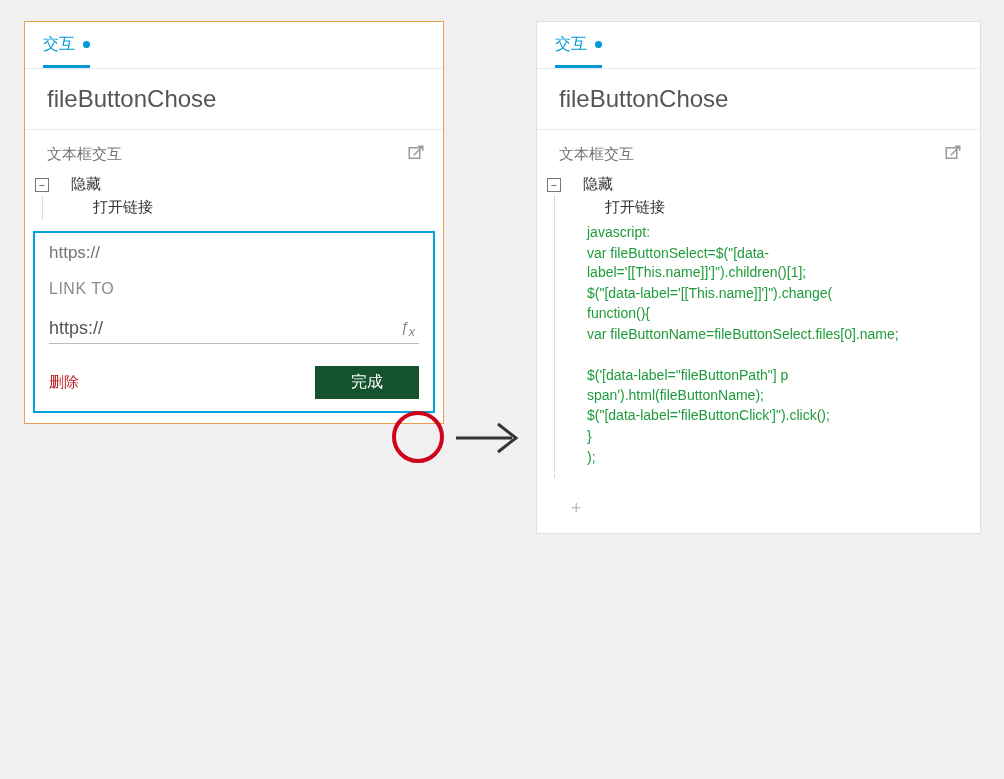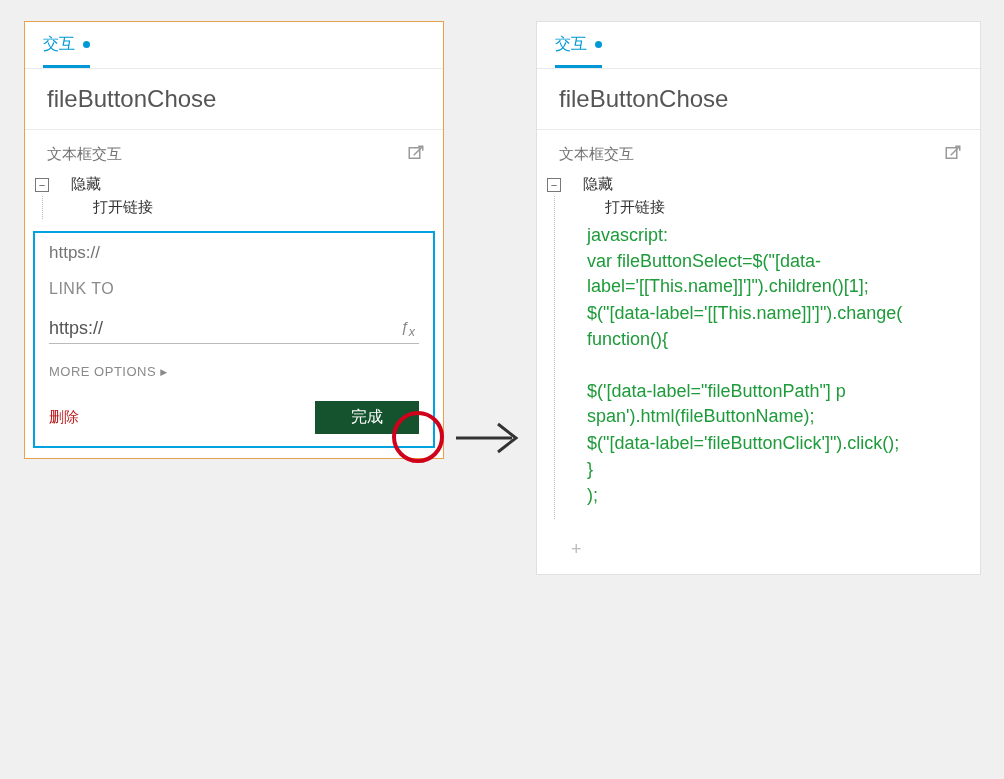--- a/index.html
+++ b/index.html
@@ -95,21 +95,21 @@
 }
 .tree-sub {
   padding-left: 28px;
   border-left: 1px dotted #bbb;
   margin-left: 7px;
 }
 .tree-sub .tree-node { padding-left: 6px; }
 
 .code-block {
   color: #1e9b3a;
-  font-size: 18px;
+  font-size: 14px;
   line-height: 1.4;
   padding: 4px 14px 10px 4px;
   word-break: break-word;
 }
 .code-line { margin-bottom: 1px; }
 
 .plus-row {
   padding: 8px 14px 14px 34px;
   color: #bbb;
   font-size: 18px;
@@ -256,24 +256,20 @@
     </div>
   </div>
 
   <div class="form-box">
     <input class="ph-input" readonly="" placeholder="https://" style="">
     <div class="field-label">LINK TO</div>
     <div class="url-row">
       <span class="url-value">https://</span>
       <span class="fx">ƒ<sub>x</sub></span>
     </div>
-    <div class="more-opts">
-      <span>MORE OPTIONS</span>
-      <span class="tri">▶</span>
-    </div>
     <div class="action-row">
       <span class="delete-link">删除</span>
       <button class="done-btn">完成</button>
     </div>
   </div>
 </div>
 
 <div class="circle-annot"></div>
 <div class="arrow-annot">
   <svg viewBox="0 0 70 40">
@@ -308,20 +304,21 @@
     </div>
     <div class="tree-sub">
       <div class="tree-node">
         <span class="tree-label-bold">打开链接</span>
       </div>
       <div class="code-block">
         <div class="code-line">javascript:</div>
         <div class="code-line">var fileButtonSelect=$("[data-label='[[This.name]]']").children()[1];</div>
         <div class="code-line">$("[data-label='[[This.name]]']").change(</div>
         <div class="code-line">function(){</div>
+        <div class="code-line">var fileButtonName=fileButtonSelect.files[0].name;</div>
         <div class="code-line">&nbsp;</div>
         <div class="code-line">$('[data-label="fileButtonPath"] p span').html(fileButtonName);</div>
         <div class="code-line">$("[data-label='fileButtonClick']").click();</div>
         <div class="code-line"> }</div>
         <div class="code-line">);</div>
       </div>
     </div>
   </div>
   <div class="plus-row">+</div>
 </div>

